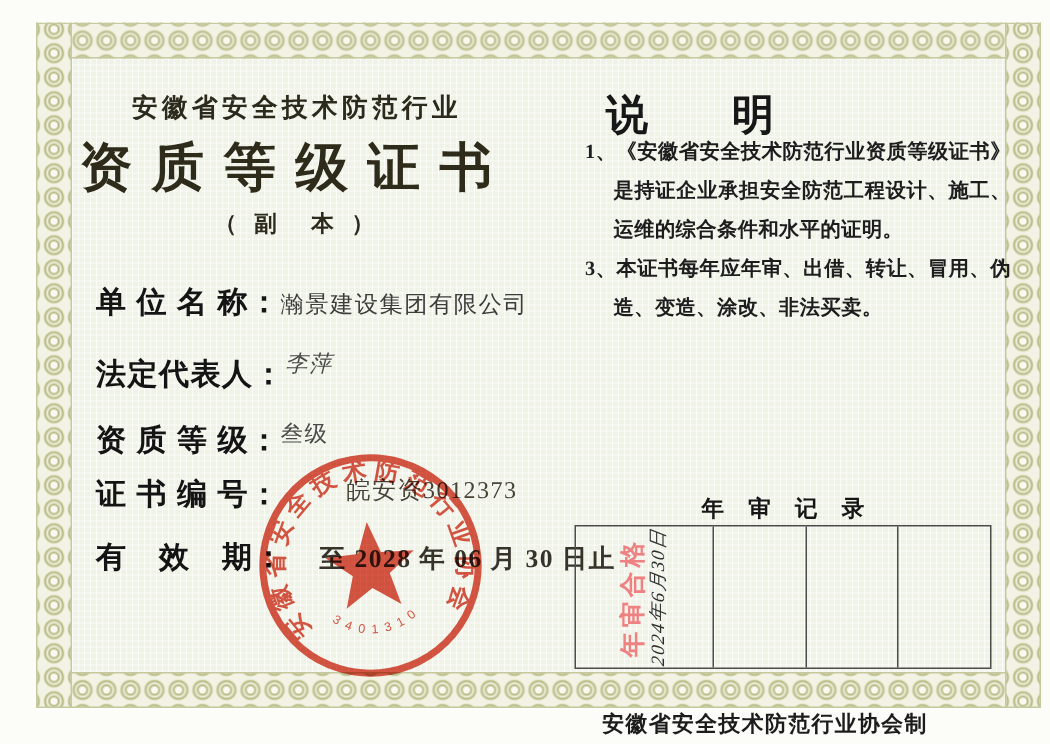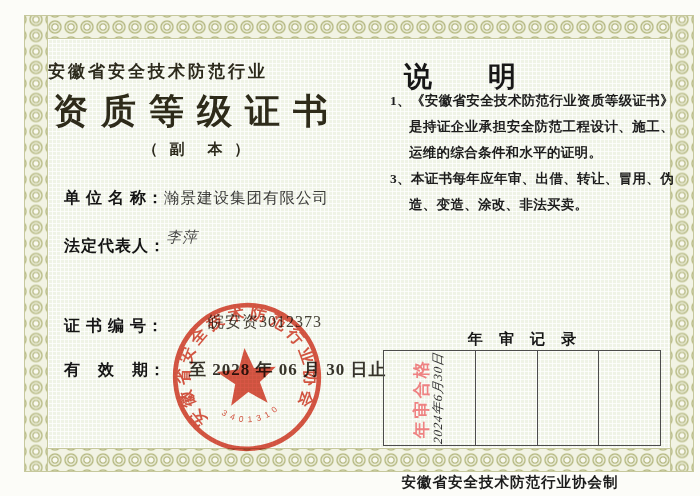--- a/index.html
+++ b/index.html
@@ -31,37 +31,37 @@
   .strip.v{top:15px;width:24px;height:457px;}
   .strip.top{top:15px;}
   .strip.bottom{top:448px;}
   .strip.left{left:24px;}
   .strip.right{left:670px;}
 
   .abs{position:absolute;}
 
   
   .region-title{
-    left:48px;top:60px;width:300px;text-align:left;
+    left:48px;top:60px;width:300px;text-align:center;
     font-family:"Liberation Sans",sans-serif;
     font-weight:bold;font-size:17px;letter-spacing:3px;color:#2c2a1c;
   }
   .main-title{
     left:40px;top:88px;width:316px;text-align:left;
     font-family:"Liberation Sans",sans-serif;
     font-weight:bold;font-size:35px;letter-spacing:13px;color:#2e2b1a;
     text-indent:13px; 
   }
   .copy-type{
     left:48px;top:140px;width:300px;text-align:center;
     font-weight:bold;font-size:15px;letter-spacing:4px;color:#2c2a1c;
   }
   .field{left:64px;width:312px;white-space:nowrap;}
   .flabel{
-    font-weight:bold;font-size:16px;color:#141414;letter-spacing:1px;
+    font-weight:bold;font-size:20px;color:#141414;letter-spacing:1px;
     font-family:"Liberation Serif",serif;
   }
   .flabel.small{font-size:13px;}
   .fvalue{font-size:16px;color:#44443f;letter-spacing:1px;}
   .fvalue.company{font-family:"Liberation Sans",sans-serif;font-size:15.5px;color:#3c3c3a;}
   .fvalue.raised{position:relative;top:-9px;font-style:italic;font-size:15px;color:#4a4a48;}
   .fvalue.raised2{position:relative;top:-6px;font-size:15px;color:#4a4a48;}
   .fvalue.certno{position:relative;top:-4px;color:#474338;margin-left:44px;}
   .fvalue.validity{font-weight:bold;font-size:17px;color:#36332a;margin-left:23px;}
   .fvalue.issued{font-size:14.5px;color:#2e2b24;font-weight:bold;}
@@ -130,20 +130,23 @@
   <div class="abs region-title">安徽省安全技术防范行业</div>
   <div class="abs main-title">资质等级证书</div>
   <div class="abs copy-type">（ 副　本 ）</div>
 
   <div class="abs field" style="top:188px">
     <span class="flabel">单 位 名 称：</span><span class="fvalue company">瀚景建设集团有限公司</span>
   </div>
   <div class="abs field" style="top:236px">
     <span class="flabel">法定代表人：</span><span class="fvalue raised">李萍</span>
   </div>
+  <div class="abs field" style="top:280px">
+    <span class="flabel">资 质 等 级：</span><span class="fvalue raised2">叁级</span>
+  </div>
   <div class="abs field" style="top:316px">
     <span class="flabel">证 书 编 号：</span><span class="fvalue certno">皖安资3012373</span>
   </div>
   <div class="abs field" style="top:358px">
     <span class="flabel">有　效　期：</span><span class="fvalue validity">至 2028 年 06 月 30 日止</span>
   </div>
 
   <svg class="seal" viewBox="0 0 150 150">
     <circle cx="75" cy="75" r="69" fill="none" stroke="#d6402c" stroke-width="4.5"></circle>
     <path id="sealArc" d="M 35.4,114.6 A 56,56 0 1 1 114.6,114.6" fill="none"></path>

